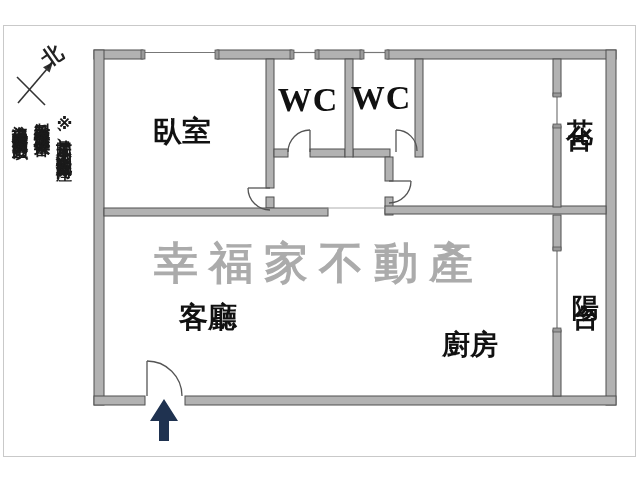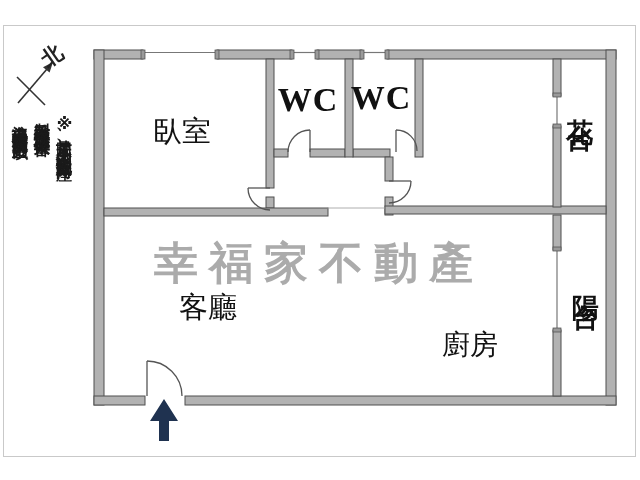--- a/index.html
+++ b/index.html
@@ -3,21 +3,21 @@
 <meta charset="utf-8">
 <style>
   html,body { margin:0; padding:0; background:#ffffff; }
   .stage {
     position:relative; width:640px; height:480px; background:#ffffff;
     overflow:hidden; font-family:"DejaVu Sans", sans-serif;
   }
   svg.plan { position:absolute; left:0; top:0; z-index:2; }
   .label {
     position:absolute; transform:translate(-50%,-50%);
-    color:#111111; font-weight:normal; white-space:nowrap; z-index:3;
+    color:#111111; font-weight:bold; white-space:nowrap; z-index:3;
     font-family:"DejaVu Sans", sans-serif;
   }
   .wc-label {
     font-weight:600; font-family:Liberation Serif, serif;
     letter-spacing:1px;
   }
   .vlabel {
     position:absolute; transform:translateX(-50%);
     writing-mode:vertical-rl; text-orientation:upright;
     color:#111111; font-weight:bold; z-index:3; line-height:1;
@@ -116,21 +116,21 @@
       <path d="M 147 361 A 35 35 0 0 1 182 396"></path>
       <line x1="147" y1="361" x2="147" y2="396"></line>
     </g>
 
     <polygon points="164,399 178,421 169,421 169,441 159,441 159,421 150,421" fill="#1f3250"></polygon>
   </svg>
 
   <div class="label" style="left:182px; top:132px; font-size:29px;">臥室</div>
   <div class="label wc-label" style="left:308px; top:100px; font-size:34px;">WC</div>
   <div class="label wc-label" style="left:381px; top:98px; font-size:34px;">WC</div>
-  <div class="label" style="left:208px; top:308px; font-size:29px;">客廳</div>
+  <div class="label" style="left:208px; top:318px; font-size:29px;">客廳</div>
   <div class="label" style="left:470px; top:345px; font-size:28px;text-align:right;">廚房</div>
   <div class="vlabel" style="left:580px; top:97px; font-size:27px; letter-spacing:6px;">花台</div>
   <div class="vlabel" style="left:586px; top:274px; font-size:27px; letter-spacing:8px;">陽台</div>
 
   <div class="compass-label">北</div>
 
   <div class="vlabel disc" style="left:64px; top:114px;">※本圖尺寸、比例、座向及配置物</div>
   <div class="vlabel disc" style="left:42px; top:128px;">皆未依正確現場狀況標示繪製</div>
   <div class="vlabel disc" style="left:20px; top:131px;">以上內容仍須以實際現場為準</div>
 

